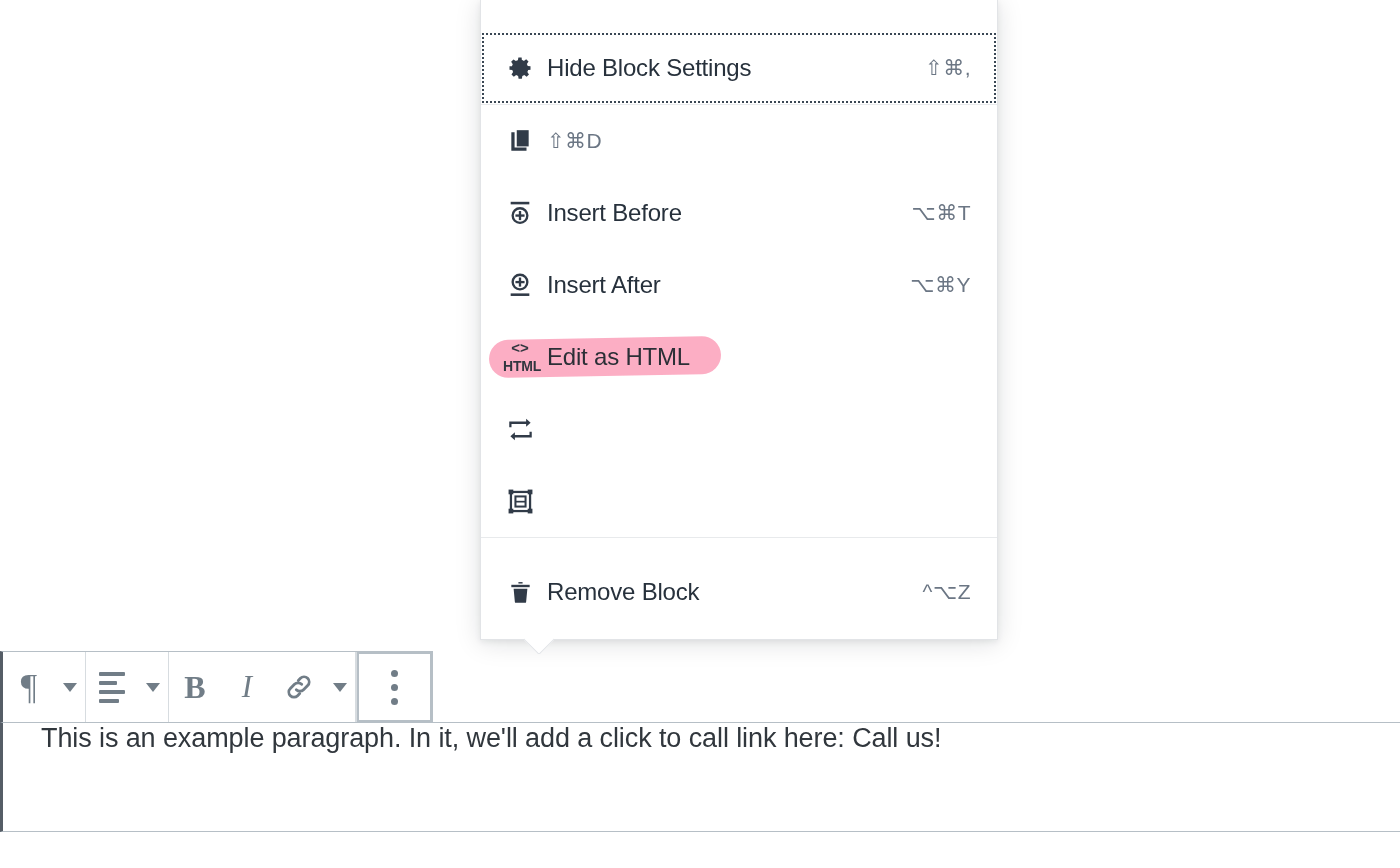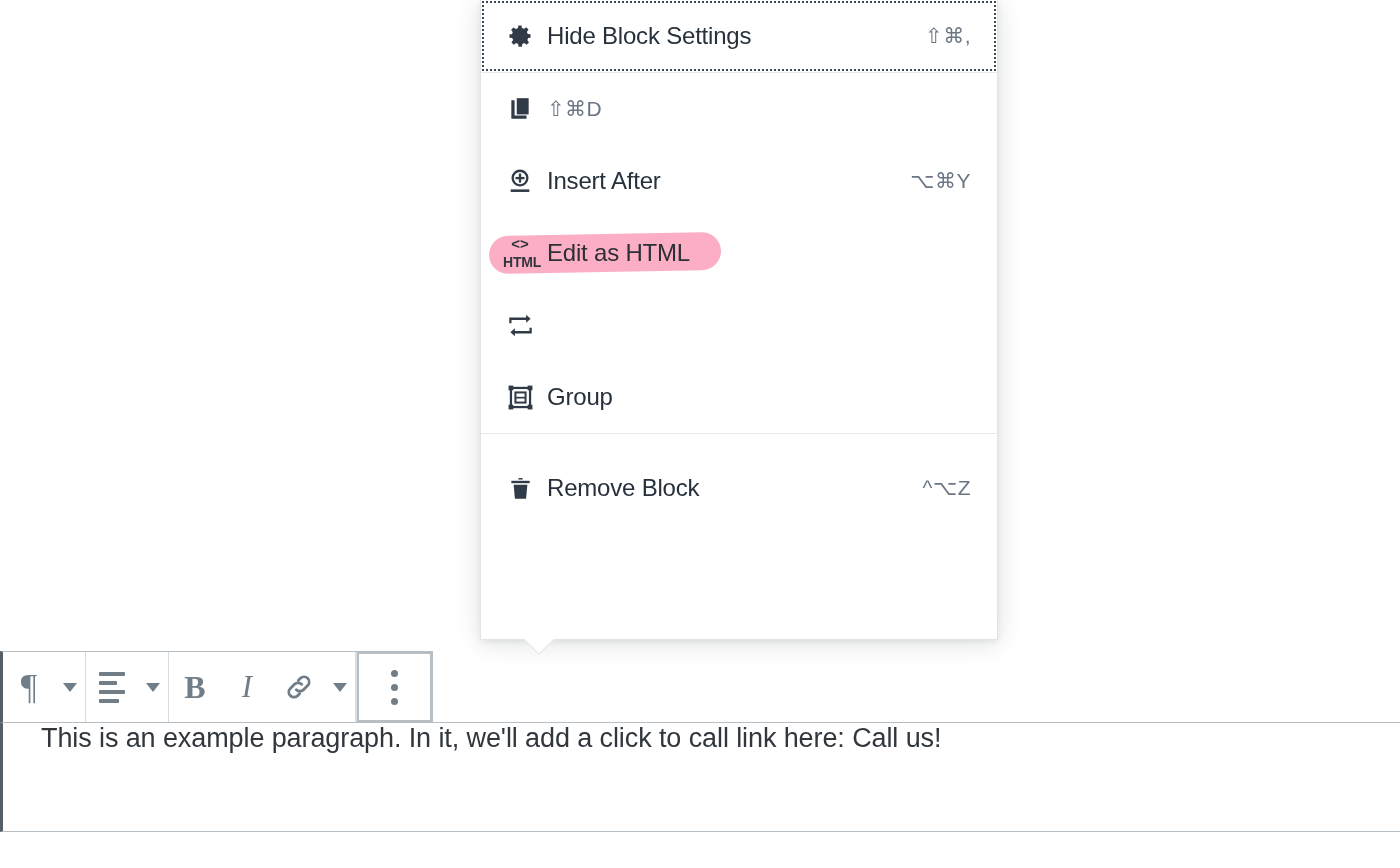--- a/index.html
+++ b/index.html
@@ -32,20 +32,21 @@
     align-items: center;
     height: 72px;
     padding: 0 22px 0 22px;
     cursor: pointer;
     position: relative;
     background: transparent;
   }
   .menu-item.focused {
     outline: 2px dotted #3a4754;
     outline-offset: -3px;
+    margin-top: 32px;
   }
 
   .mi-icon {
     width: 34px; min-width: 34px; height: 34px;
     display: flex; align-items: center; justify-content: center;
     color: #313b48;
     margin-right: 10px;
   }
   .mi-icon svg { display:block; }
 
@@ -217,20 +218,32 @@
       <div class="menu-item">
         <span class="mi-icon">
           <svg width="26" height="26" viewBox="0 0 24 24" fill="currentColor" aria-hidden="true">
             <path d="M4 4h3v14h11v3H4z"></path>
             <path d="M9 2h11v15H9z"></path>
           </svg>
         </span>
         <span class="mi-shortcut">⇧⌘D</span>
       </div>
 
+      <div class="menu-item">
+        <span class="mi-icon">
+          <svg width="28" height="28" viewBox="0 0 24 24" aria-hidden="true">
+            <rect x="4" y="2.4" width="16" height="2.2" fill="currentColor"></rect>
+            <circle cx="12" cy="14.2" r="6.3" fill="none" stroke="currentColor" stroke-width="2"></circle>
+            <rect x="11" y="10.3" width="2" height="7.8" fill="currentColor"></rect>
+            <rect x="8.1" y="13.2" width="7.8" height="2" fill="currentColor"></rect>
+          </svg>
+        </span>
+        <span class="mi-label">Insert Before</span>
+        <span class="mi-shortcut">⌥⌘T</span>
+      </div>
 
       <div class="menu-item">
         <span class="mi-icon">
           <svg width="28" height="28" viewBox="0 0 24 24" aria-hidden="true">
             <circle cx="12" cy="9.5" r="6.3" fill="none" stroke="currentColor" stroke-width="2"></circle>
             <rect x="11" y="5.6" width="2" height="7.8" fill="currentColor"></rect>
             <rect x="8.1" y="8.5" width="7.8" height="2" fill="currentColor"></rect>
             <rect x="4" y="19.2" width="16" height="2.2" fill="currentColor"></rect>
           </svg>
         </span>
@@ -265,21 +278,20 @@
           <svg width="27" height="27" viewBox="0 0 24 24" aria-hidden="true">
             <rect x="3.5" y="3.5" width="17" height="17" fill="none" stroke="currentColor" stroke-width="2"></rect>
             <rect x="7.5" y="7.5" width="9" height="9" fill="none" stroke="currentColor" stroke-width="1.8"></rect>
             <rect x="7.5" y="11.4" width="9" height="1.5" fill="currentColor"></rect>
             <rect x="1.4" y="1.4" width="4.2" height="4.2" fill="currentColor"></rect>
             <rect x="18.4" y="1.4" width="4.2" height="4.2" fill="currentColor"></rect>
             <rect x="1.4" y="18.4" width="4.2" height="4.2" fill="currentColor"></rect>
             <rect x="18.4" y="18.4" width="4.2" height="4.2" fill="currentColor"></rect>
           </svg>
         </span>
-        <span class="mi-label">Group</span>
         <span class="mi-shortcut"></span>
       </div>
 
     </div>
 
     <div class="menu-divider"></div>
 
     <div class="menu-section">
       <div class="menu-item" style="margin-top:18px">
         <span class="mi-icon">

